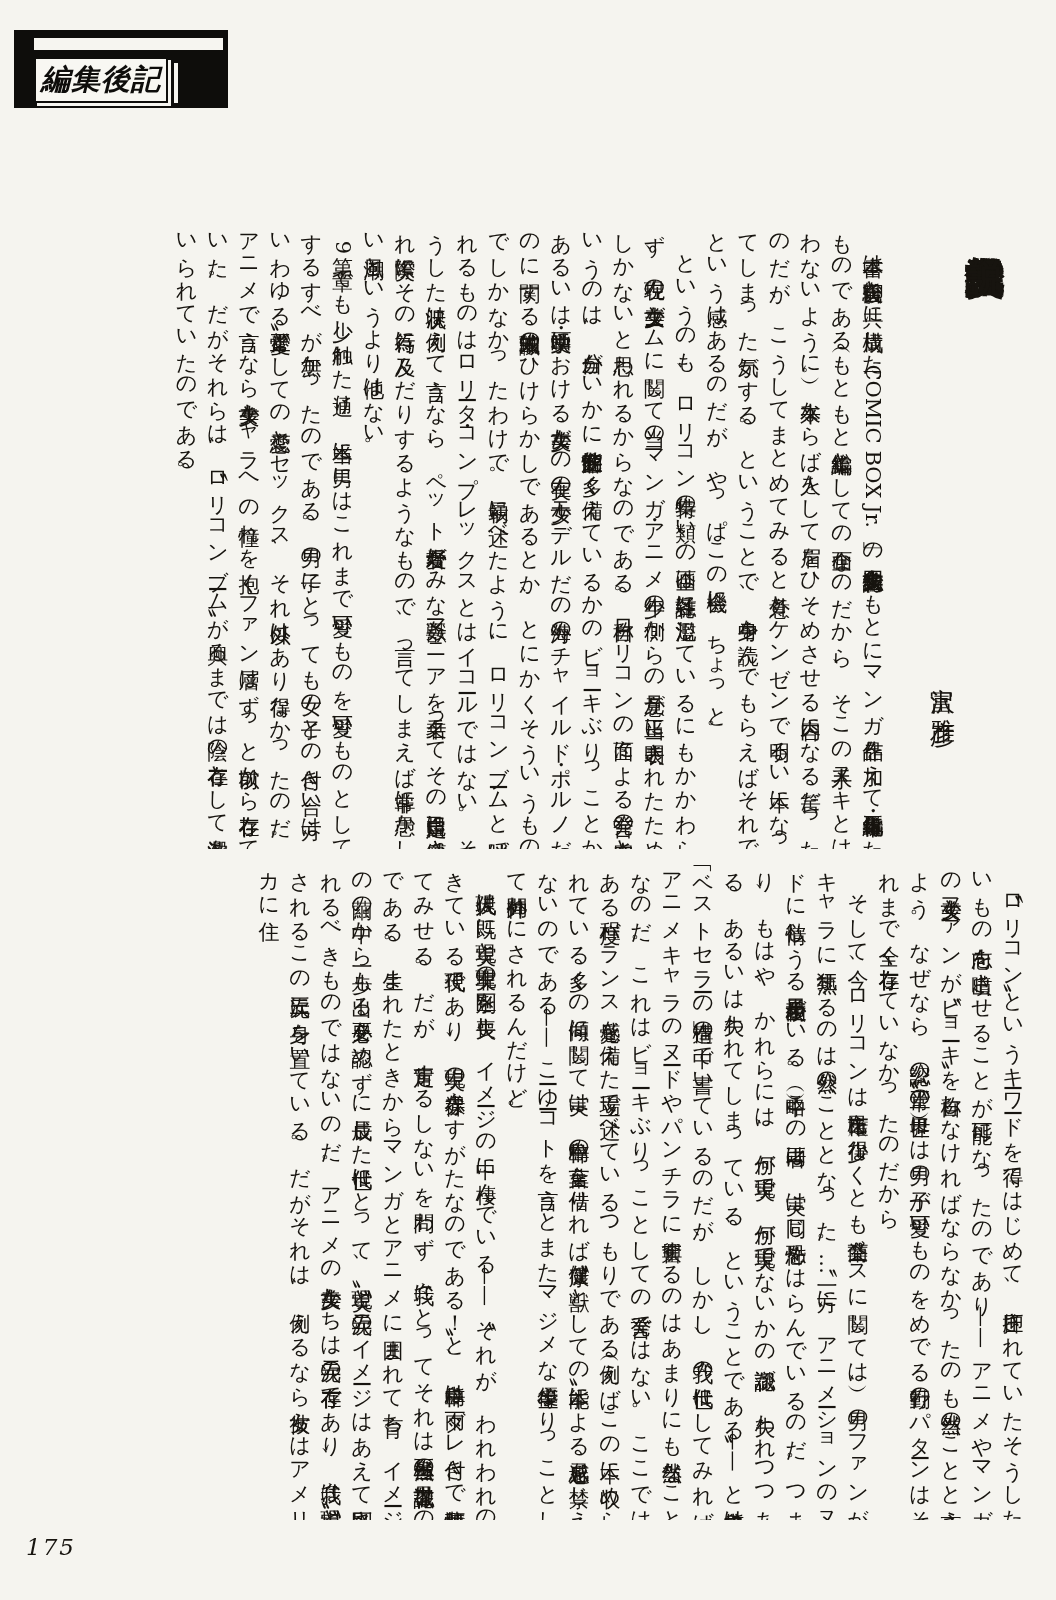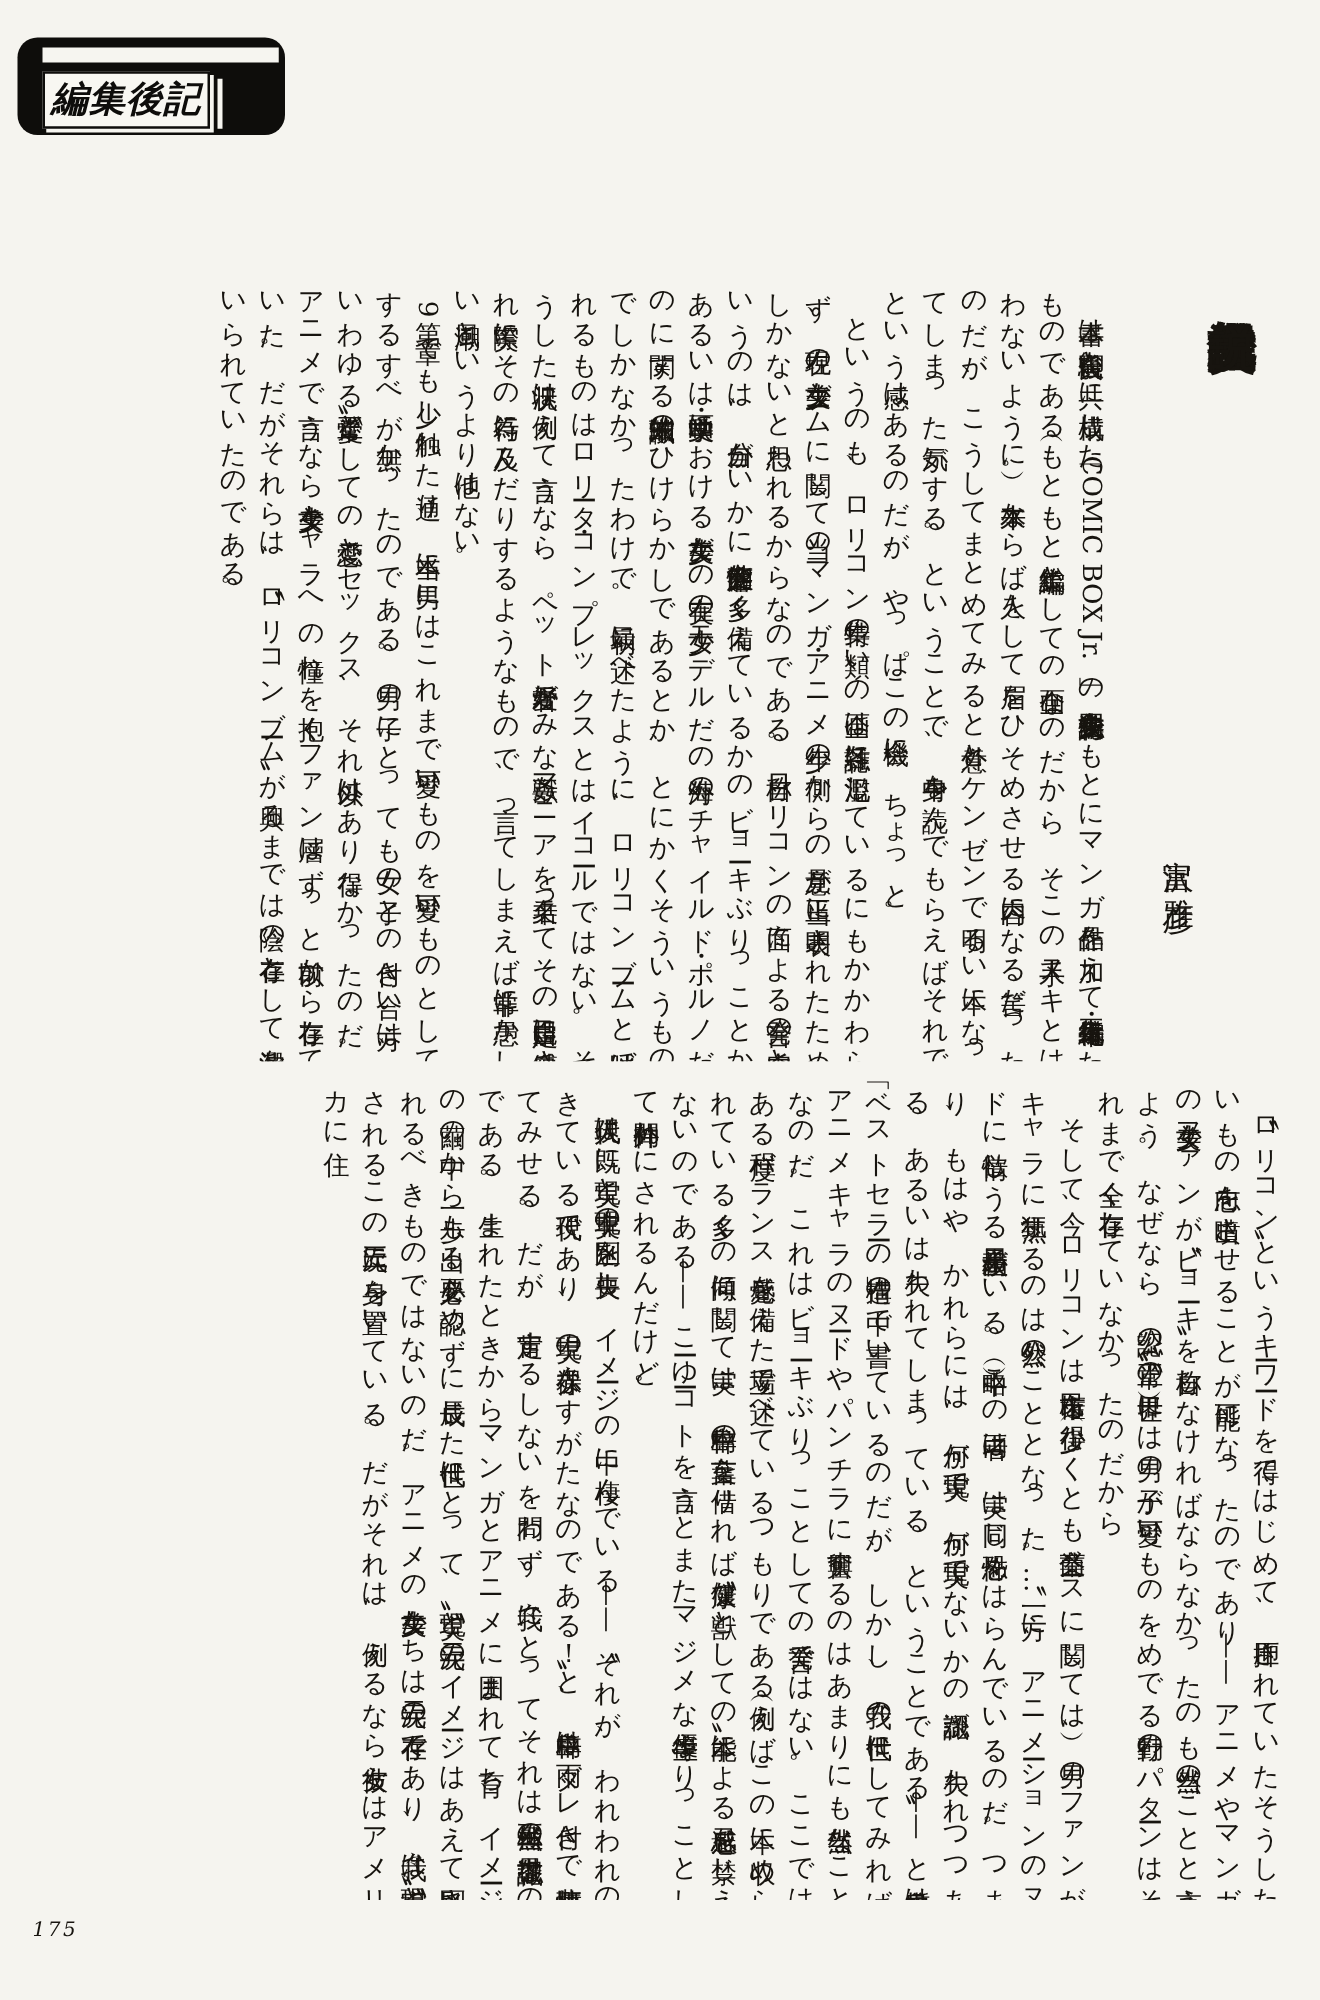--- a/index.html
+++ b/index.html
@@ -9,21 +9,20 @@
     background:#f5f4ef;
     color:#17140f;
     font-family:"DejaVu Serif","Liberation Serif",serif;
   }
   .page{position:absolute;inset:0;}
 
   
   .badge{
     position:absolute;left:14px;top:30px;width:214px;height:78px;
     background:#0e0d0b;
-    border-radius:16px;
   }
   .badge .stripe{
     position:absolute;left:20px;top:8px;right:5px;height:12px;
     background:#f6f5f0;
   }
   .badge .label{
     position:absolute;left:20px;top:27px;width:130px;height:42px;
     background:#f8f7f2;border:2px solid #0e0d0b;
     box-shadow:3px 3px 0 #f6f5f0;
     display:flex;align-items:center;justify-content:center;
@@ -64,21 +63,21 @@
     top:219px;right:168px;width:782px;height:630px;
     font-size:21px;line-height:31.2px;
   }
   .block-lower{
     top:858px;right:28px;width:901px;height:662px;
     font-size:21px;line-height:31px;
   }
 
   .page-number{
     position:absolute;left:26px;top:1534px;
-    font-style:italic;font-size:16px;letter-spacing:2px;
+    font-style:italic;font-size:23px;letter-spacing:2px;
     font-family:"DejaVu Serif","Liberation Serif",serif;
   }
 </style>
 </head>
 <body>
 
 <div class="page">
 
   <div class="badge">
     <div class="stripe"></div>

